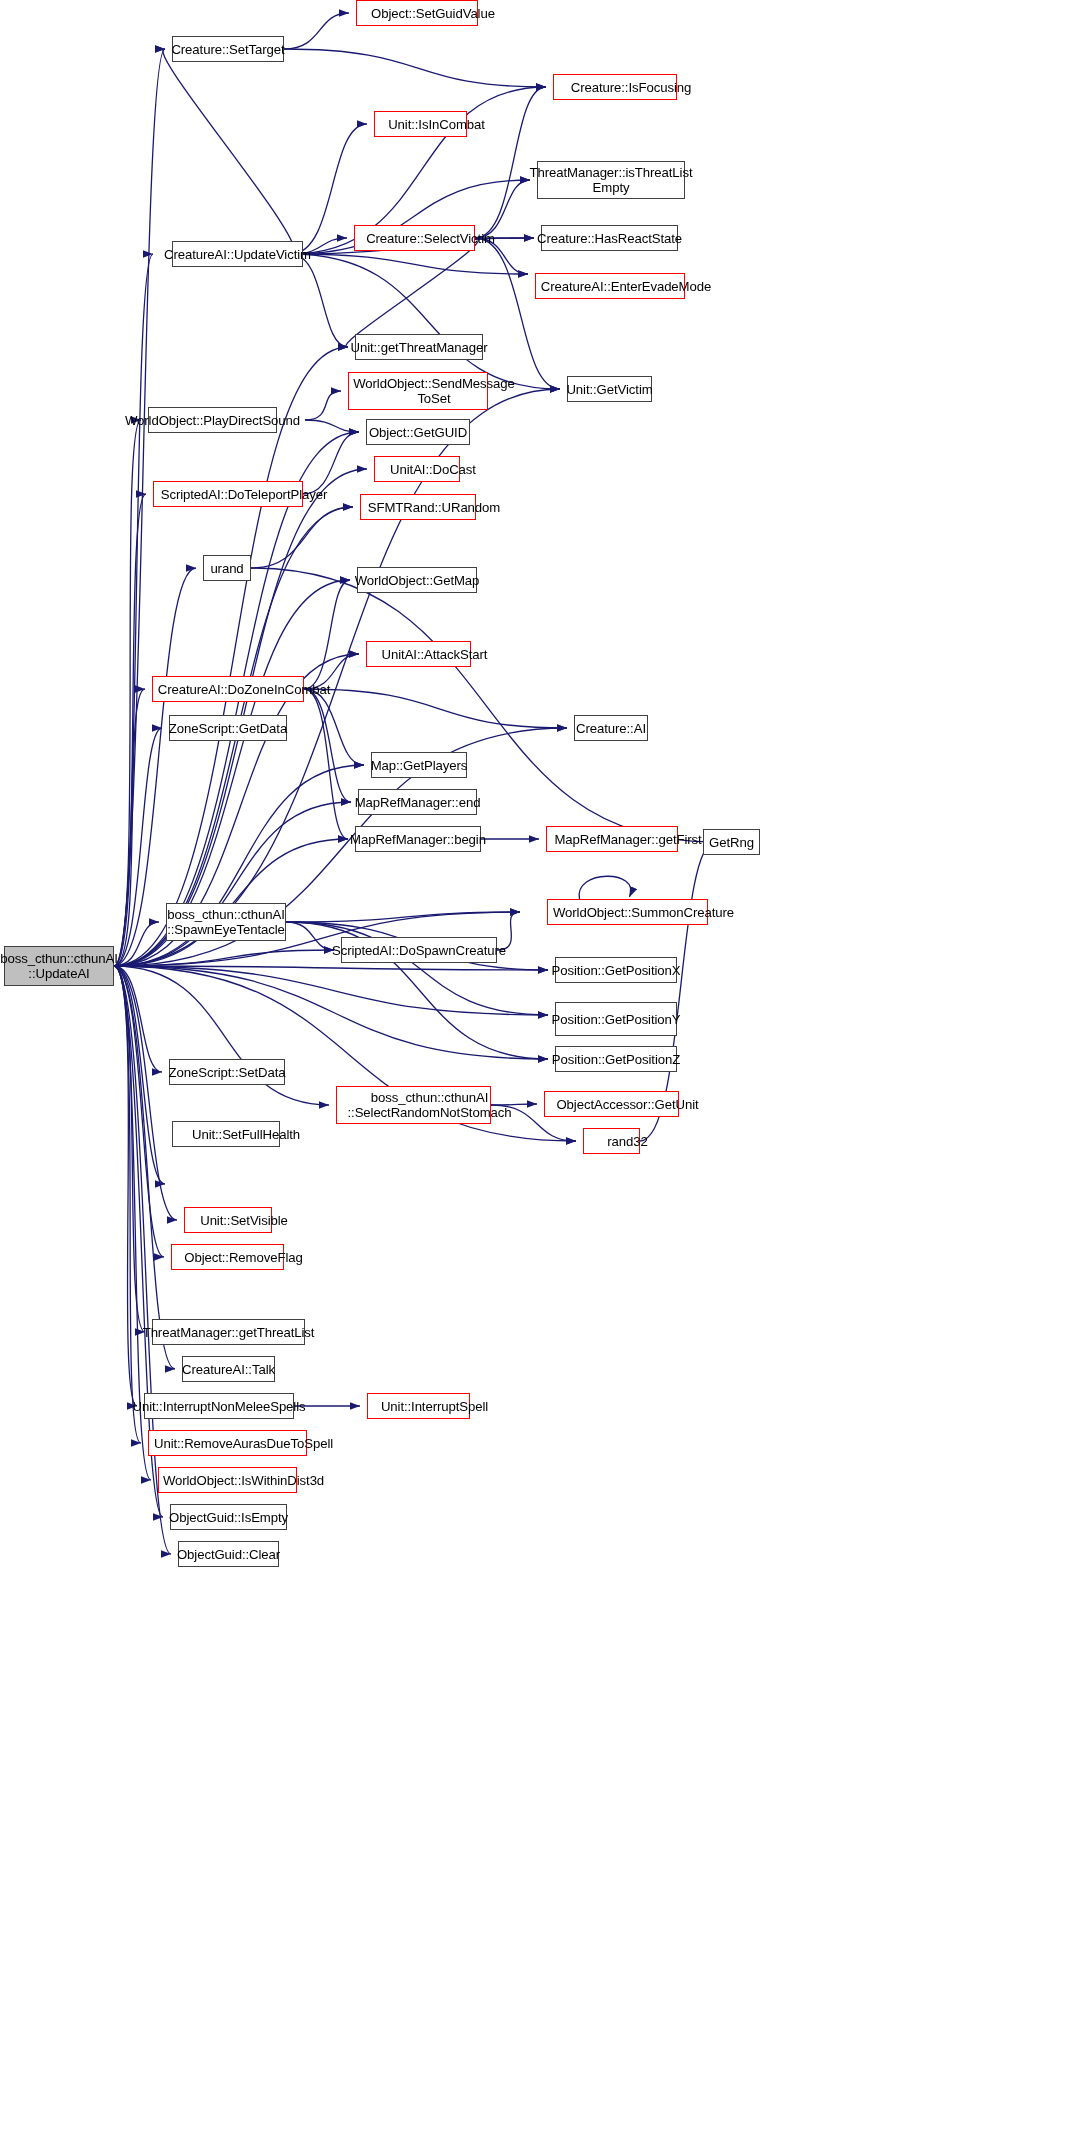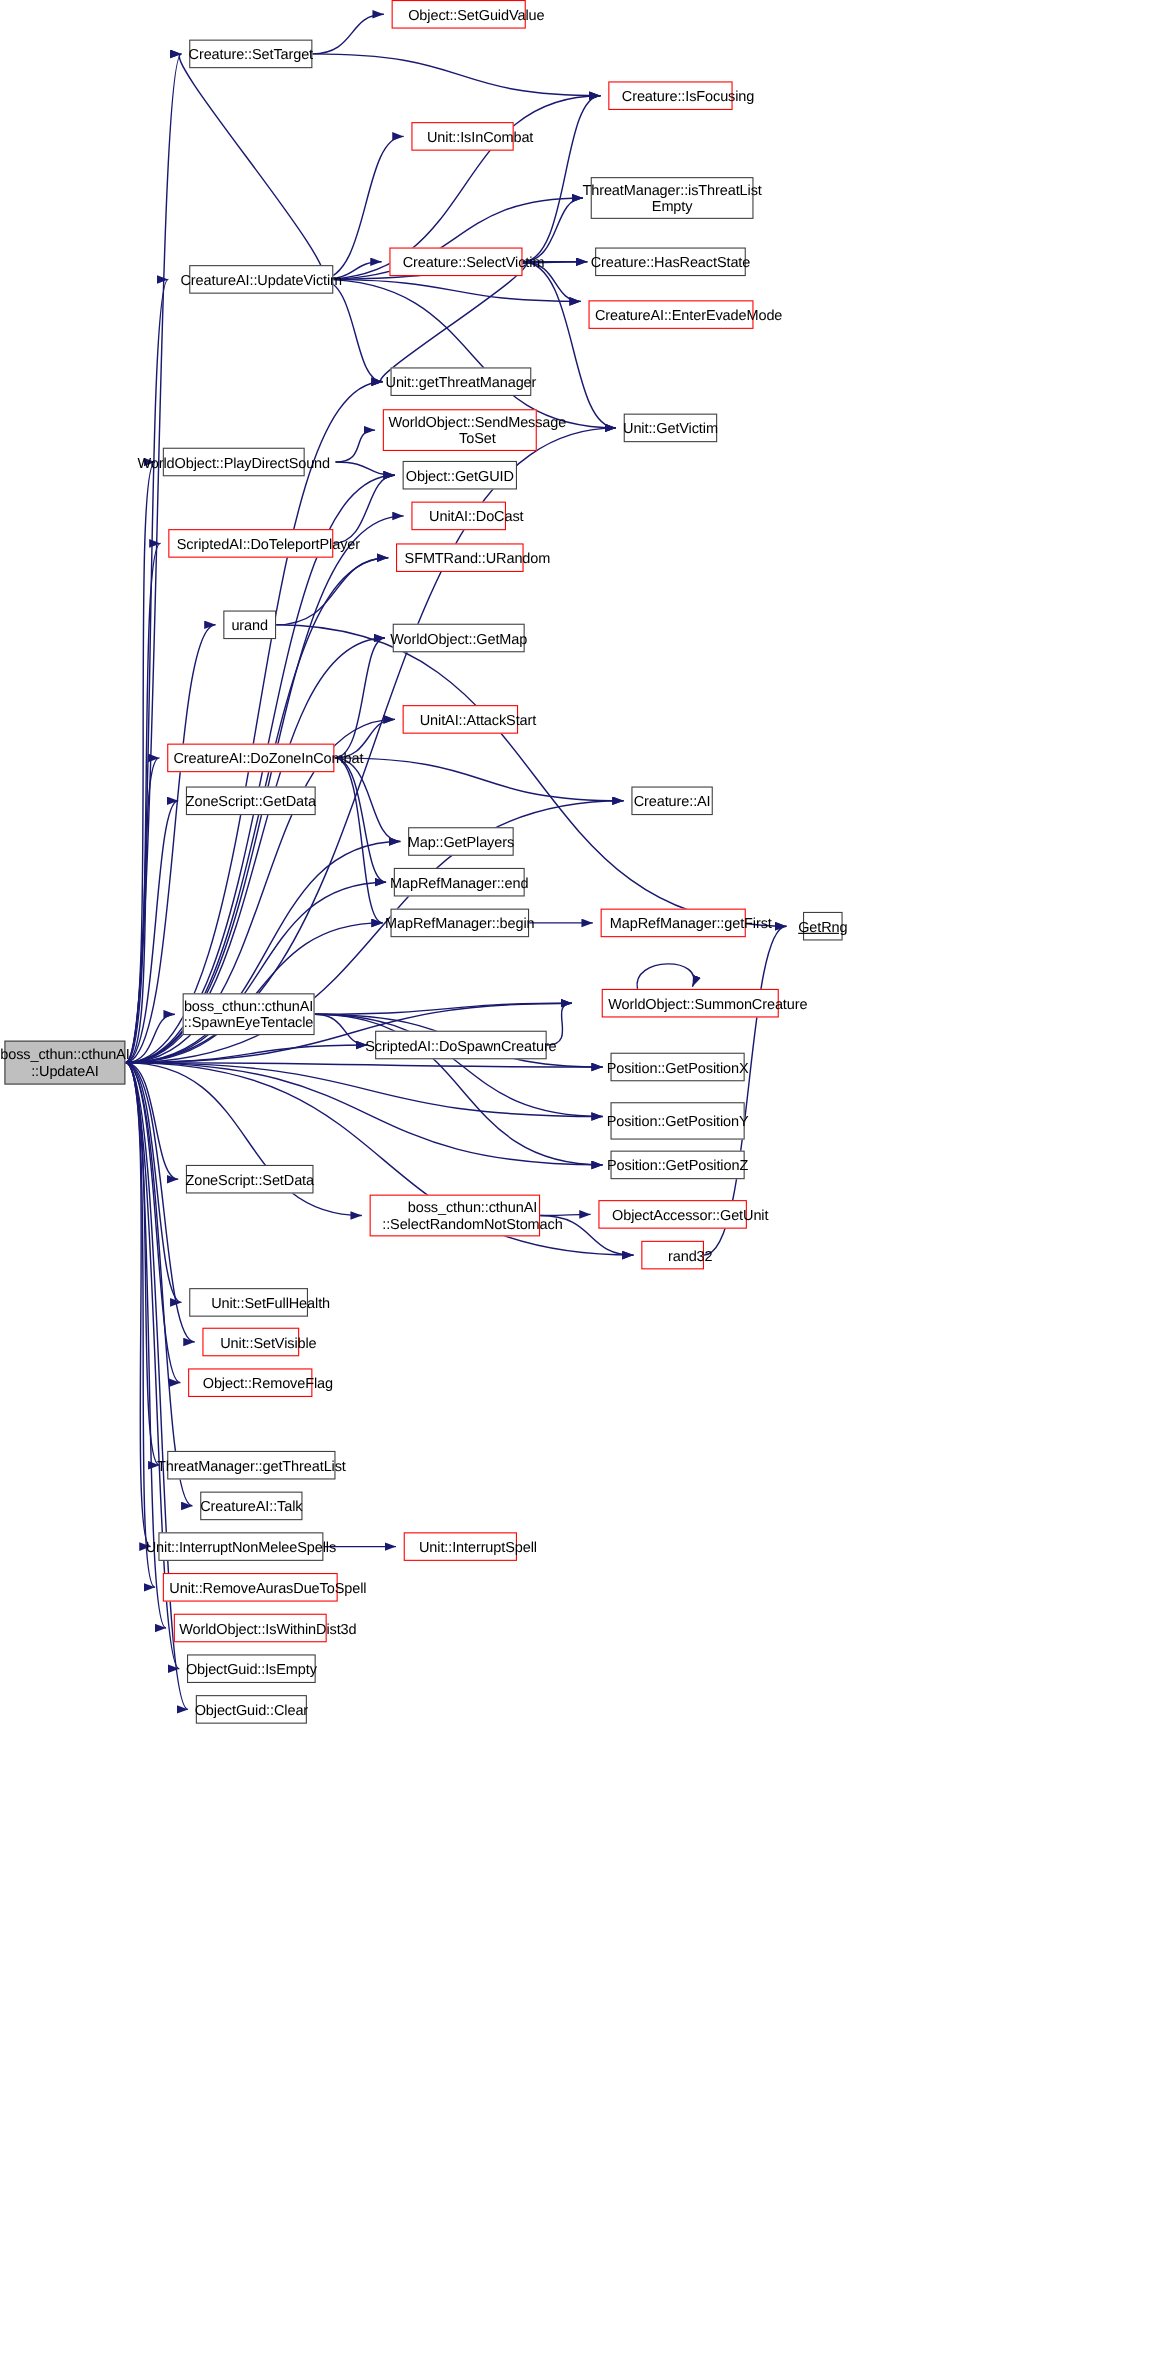--- a/index.html
+++ b/index.html
@@ -137,21 +137,21 @@
         <path d="M114,966 C149.2,966 142.8,1554 171,1554" marker-end="url(#arrow)"></path>
         <path d="M114,966 C363.15000000000003,966 317.84999999999997,389 560,389" marker-end="url(#arrow)"></path>
         <path d="M114,966 C249.3,966 224.7,507 353,507" marker-end="url(#arrow)"></path>
       </g>
   </svg>
   <div id="node-layer">
       <div class="node current" style="left: 4px; top: 946px; width: 110px; height: 40px;">boss_cthun::cthunAI
 ::UpdateAI</div>
       <div class="node" style="left: 172px; top: 36px; width: 112px; height: 26px;">Creature::SetTarget</div>
       <div class="node red" style="left: 356px; top: 0px; width: 122px; height: 26px;">Object::SetGuidValue</div>
-      <div class="node red" style="left: 553px; top: 74px; width: 113px; height: 26px;">Creature::IsFocusing</div>
+      <div class="node red" style="left: 553px; top: 74px; width: 124px; height: 26px;">Creature::IsFocusing</div>
       <div class="node red" style="left: 374px; top: 111px; width: 93px; height: 26px;">Unit::IsInCombat</div>
       <div class="node" style="left: 537px; top: 161px; width: 148px; height: 38px;">ThreatManager::isThreatList
 Empty</div>
       <div class="node" style="left: 160px; top: 241px; width: 131px; height: 26px; margin-left: 12px;">CreatureAI::UpdateVictim</div>
       <div class="node red" style="left: 354px; top: 225px; width: 121px; height: 26px;">Creature::SelectVictim</div>
       <div class="node" style="left: 541px; top: 225px; width: 137px; height: 26px;">Creature::HasReactState</div>
       <div class="node red" style="left: 535px; top: 261px; width: 150px; height: 26px; margin-top: 12px;">CreatureAI::EnterEvadeMode</div>
       <div class="node" style="left: 567px; top: 376px; width: 85px; height: 26px;">Unit::GetVictim</div>
       <div class="node" style="left: 355px; top: 334px; width: 128px; height: 26px;">Unit::getThreatManager</div>
       <div class="node red" style="left: 348px; top: 372px; width: 140px; height: 38px;">WorldObject::SendMessage
@@ -164,34 +164,34 @@
       <div class="node" style="left: 203px; top: 555px; width: 48px; height: 26px;">urand</div>
       <div class="node" style="left: 357px; top: 567px; width: 120px; height: 26px;">WorldObject::GetMap</div>
       <div class="node red" style="left: 366px; top: 641px; width: 105px; height: 26px;">UnitAI::AttackStart</div>
       <div class="node red" style="left: 152px; top: 676px; width: 152px; height: 26px;">CreatureAI::DoZoneInCombat</div>
       <div class="node" style="left: 574px; top: 715px; width: 74px; height: 26px;">Creature::AI</div>
       <div class="node" style="left: 169px; top: 715px; width: 118px; height: 26px;">ZoneScript::GetData</div>
       <div class="node" style="left: 371px; top: 752px; width: 96px; height: 26px;">Map::GetPlayers</div>
       <div class="node" style="left: 358px; top: 789px; width: 119px; height: 26px;">MapRefManager::end</div>
       <div class="node" style="left: 355px; top: 826px; width: 126px; height: 26px;">MapRefManager::begin</div>
       <div class="node red" style="left: 546px; top: 826px; width: 132px; height: 26px;">MapRefManager::getFirst</div>
-      <div class="node" style="left: 730px; top: 829px; width: 36px; height: 26px; text-decoration: underline;">GetRng</div>
+      <div class="node" style="left: 703px; top: 829px; width: 57px; height: 26px;">GetRng</div>
       <div class="node red" style="left: 527px; top: 899px; width: 161px; height: 26px; margin-left: 20px;">WorldObject::SummonCreature</div>
       <div class="node" style="left: 166px; top: 903px; width: 120px; height: 38px;">boss_cthun::cthunAI
 ::SpawnEyeTentacle</div>
       <div class="node" style="left: 341px; top: 937px; width: 156px; height: 26px;">ScriptedAI::DoSpawnCreature</div>
       <div class="node" style="left: 555px; top: 957px; width: 122px; height: 26px;">Position::GetPositionX</div>
       <div class="node" style="left: 555px; top: 1002px; width: 122px; height: 34px;">Position::GetPositionY</div>
       <div class="node" style="left: 555px; top: 1046px; width: 122px; height: 26px;">Position::GetPositionZ</div>
       <div class="node" style="left: 169px; top: 1059px; width: 116px; height: 26px;">ZoneScript::SetData</div>
       <div class="node red" style="left: 336px; top: 1086px; width: 155px; height: 38px;">boss_cthun::cthunAI
 ::SelectRandomNotStomach</div>
       <div class="node red" style="left: 544px; top: 1091px; width: 135px; height: 26px;">ObjectAccessor::GetUnit</div>
       <div class="node red" style="left: 583px; top: 1128px; width: 57px; height: 26px;">rand32</div>
-      <div class="node" style="left: 172px; top: 1171px; width: 108px; height: 26px; padding-left: 40px;">Unit::SetFullHealth</div>
+      <div class="node" style="left: 172px; top: 1121px; width: 108px; height: 26px; padding-left: 40px;">Unit::SetFullHealth</div>
       <div class="node red" style="left: 184px; top: 1207px; width: 88px; height: 26px;">Unit::SetVisible</div>
       <div class="node red" style="left: 171px; top: 1244px; width: 113px; height: 26px;">Object::RemoveFlag</div>
       <div class="node" style="left: 152px; top: 1319px; width: 153px; height: 26px;">ThreatManager::getThreatList</div>
       <div class="node" style="left: 182px; top: 1356px; width: 93px; height: 26px;">CreatureAI::Talk</div>
       <div class="node" style="left: 144px; top: 1393px; width: 150px; height: 26px;">Unit::InterruptNonMeleeSpells</div>
       <div class="node red" style="left: 367px; top: 1393px; width: 103px; height: 26px;">Unit::InterruptSpell</div>
       <div class="node red" style="left: 148px; top: 1430px; width: 159px; height: 26px;">Unit::RemoveAurasDueToSpell</div>
       <div class="node red" style="left: 158px; top: 1467px; width: 139px; height: 26px;">WorldObject::IsWithinDist3d</div>
       <div class="node" style="left: 170px; top: 1504px; width: 117px; height: 26px;">ObjectGuid::IsEmpty</div>
       <div class="node" style="left: 178px; top: 1541px; width: 101px; height: 26px;">ObjectGuid::Clear</div>

